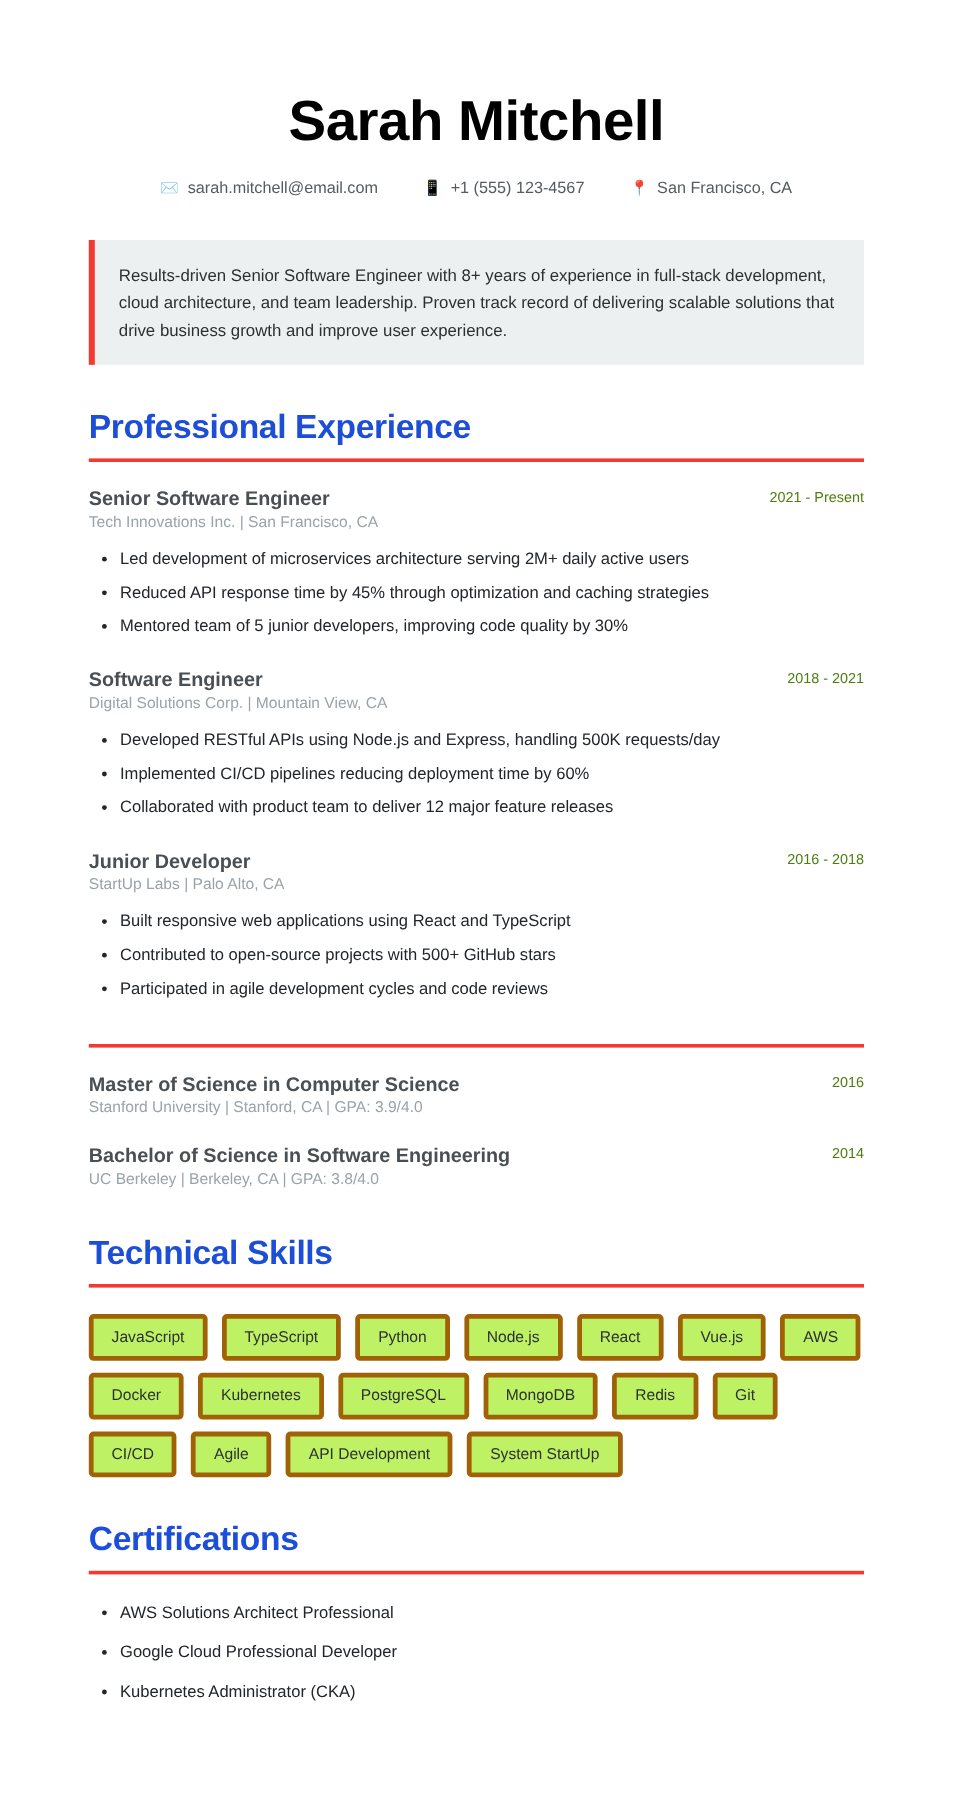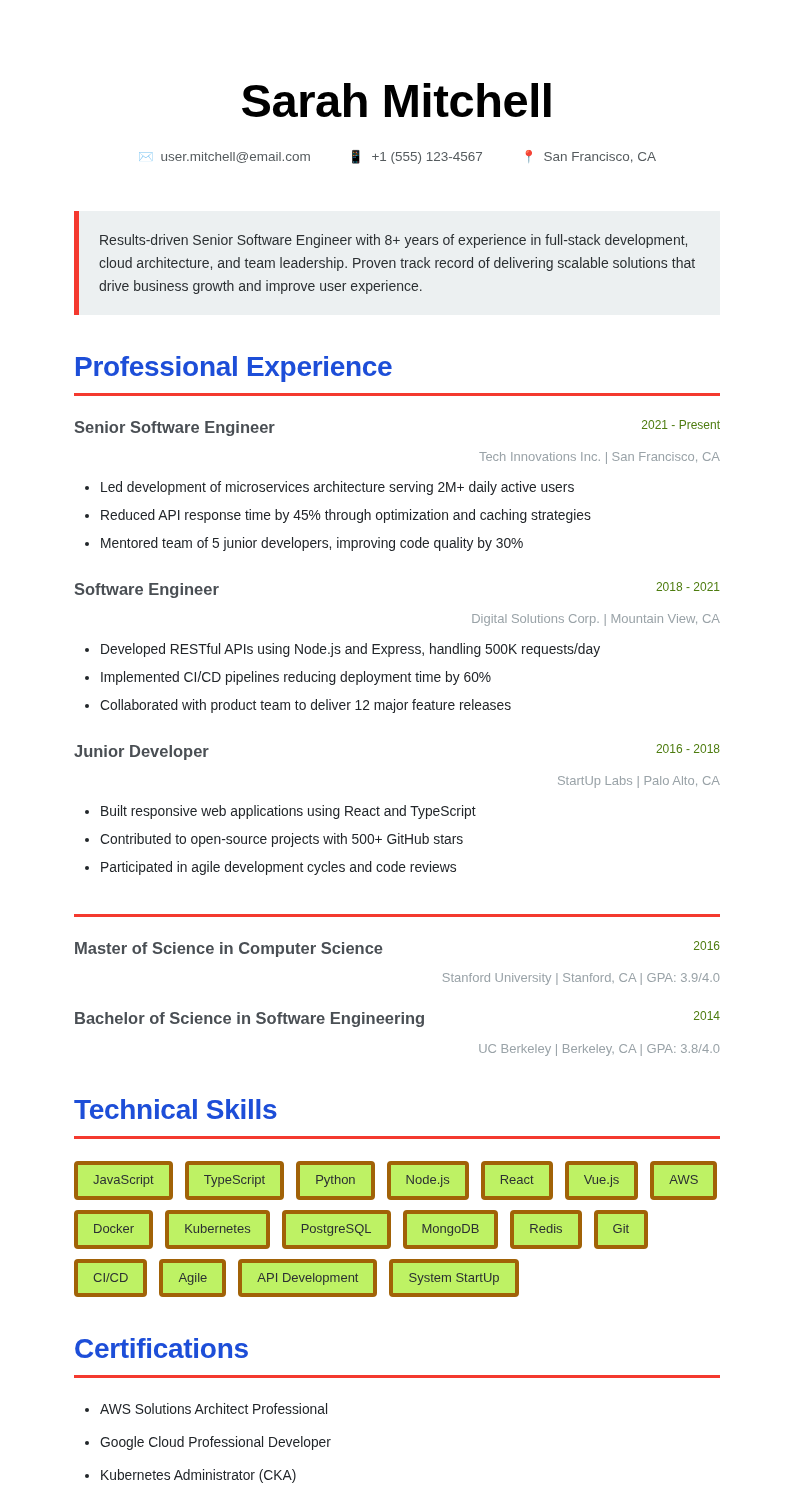--- a/index.html
+++ b/index.html
@@ -48,21 +48,21 @@
     white-space: nowrap;
   }
   .contact-ico {
     font-size: 12.5px;
     line-height: 1;
     display: inline-block;
   }
 
   
   .summary {
-    margin-top: 47px;
+    margin-top: 36px;
     background: #ecf0f1;
     border-left: 5px solid #f4392f;
     padding: 18px 22px 18px 20px;
     font-size: 14px;
     line-height: 1.62;
     color: #2c3033;
   }
 
   
   .section { margin-top: 36px; }
@@ -98,23 +98,21 @@
   }
   .entry-date {
     font-size: 12px;
     color: #4d7c0f;
     white-space: nowrap;
     flex: none;
   }
   .entry-sub {
     font-size: 13px;
     color: #9aa3a8;
-    margin-top: 11px;
     line-height: 1.4;
-    text-align: right;
   }
   .bullets {
     margin: 11px 0 0 0;
     padding-left: 26px;
     list-style: disc;
   }
   .bullets li {
     font-size: 13.8px;
     color: #22262a;
     line-height: 1.45;
@@ -159,21 +157,21 @@
 </head>
 <body>
 
 <div class="page">
 
   <div class="header">
     <h1 class="name">Sarah Mitchell</h1>
     <div class="contact-row">
       <span class="contact-item">
         <span class="contact-ico">✉️</span>
-        <span>user.mitchell@email.com</span>
+        <span>sarah.mitchell@email.com</span>
       </span>
       <span class="contact-item">
         <span class="contact-ico">📱</span>
         <span>+1 (555) 123-4567</span>
       </span>
       <span class="contact-item">
         <span class="contact-ico">📍</span>
         <span>San Francisco, CA</span>
       </span>
     </div>

